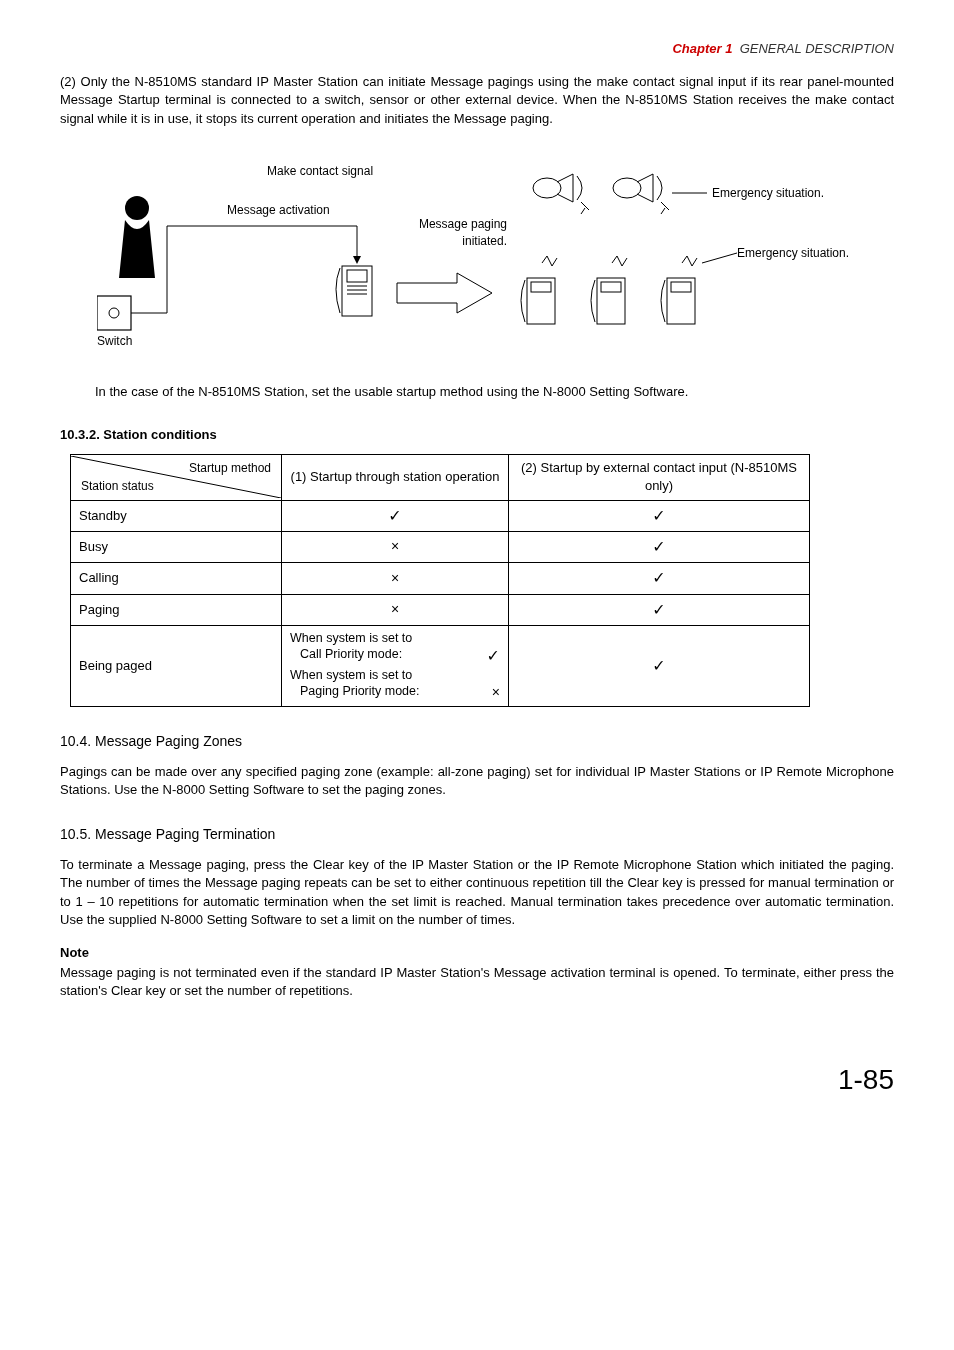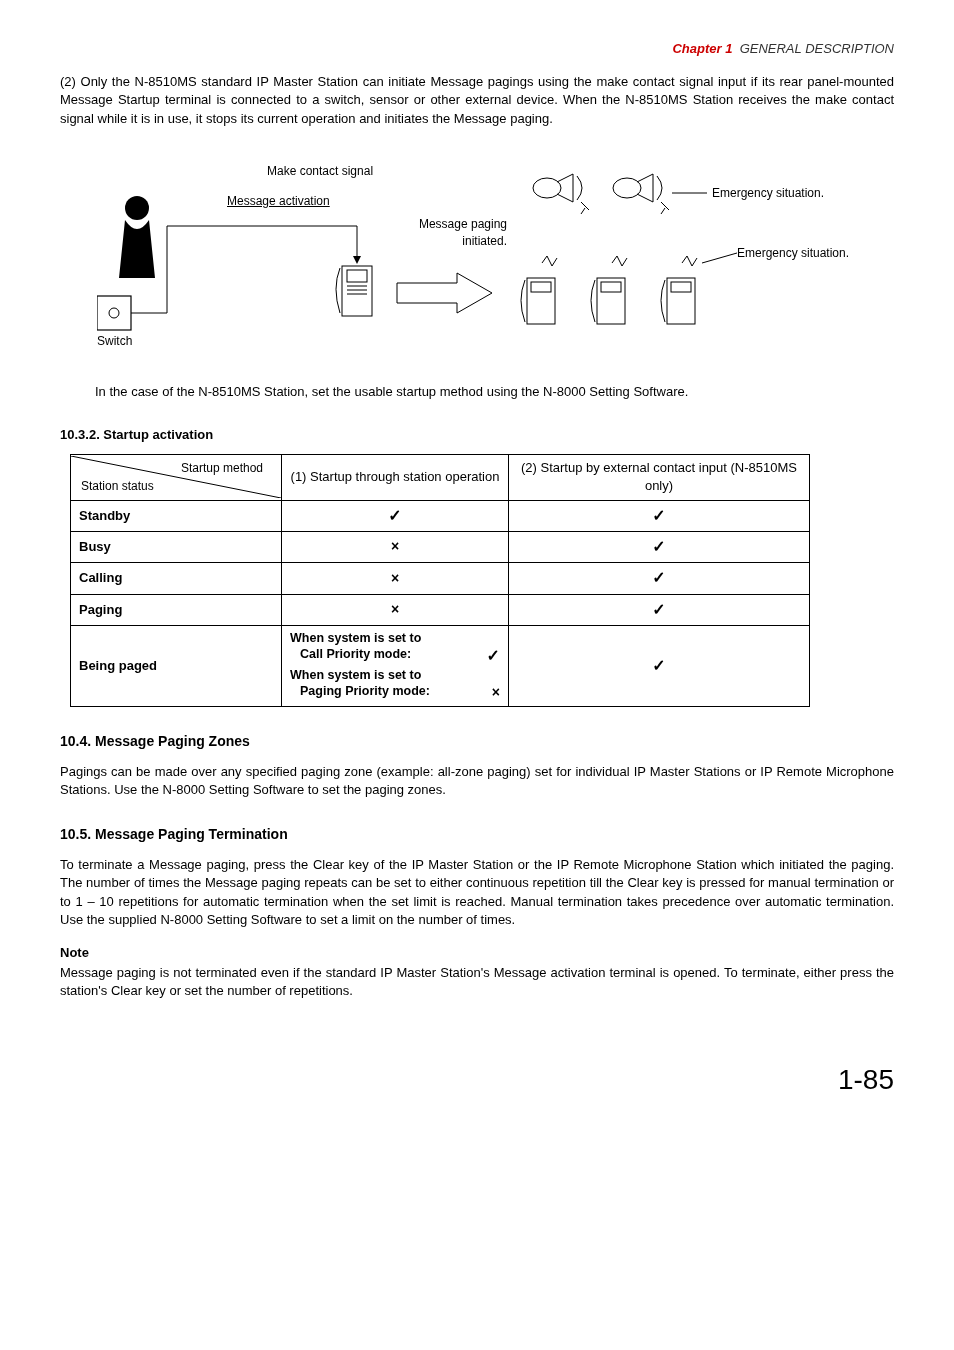--- a/index.html
+++ b/index.html
@@ -33,31 +33,30 @@
   table.startup {
     border-collapse: collapse;
     width: 740px;
     margin-left: 10px;
   }
   table.startup td, table.startup th {
     border: 1px solid #000;
     padding: 4px 8px;
     font-size: 13px;
     vertical-align: middle;
-    font-weight: bold;
   }
   table.startup th { font-weight: normal; text-align: center; }
   .diag-cell { position: relative; height: 42px; }
   .diag-cell svg { position: absolute; top:0; left:0; width:100%; height:100%; }
-  .diag-cell .sm { position:absolute; top:4px; right:18px; font-size:12px; }
+  .diag-cell .sm { position:absolute; top:4px; right:10px; font-size:12px; }
   .diag-cell .ss { position:absolute; bottom:4px; left:10px; font-size:12px; }
   .check::before { content: "✓"; font-size: 16px; }
   .cross::before { content: "×"; font-size: 14px; }
   .cell-center { text-align: center; }
-  .section-head { font-weight: bold; font-size: 14px; margin: 25px 0 12px 0; }
+  .section-head { font-weight: normal; font-size: 14px; margin: 25px 0 12px 0; }
   .note-head { font-weight: bold; margin-top: 10px; }
   .page-num { text-align: right; font-size: 28px; margin-top: 60px; }
   .inner-lines { line-height: 1.3; font-size: 12.5px; }
   .inner-lines .r { display:flex; justify-content:space-between; }
 </style>
 </head>
 <body>
 
 <div class="header-right">
   <span class="chapter">Chapter 1</span>
@@ -126,30 +125,30 @@
     </g>
 
     <path d="M445 115 L450 108 L455 118 L460 110" fill="none" stroke="#000"></path>
     <path d="M515 115 L520 108 L525 118 L530 110" fill="none" stroke="#000"></path>
     <path d="M585 115 L590 108 L595 118 L600 110" fill="none" stroke="#000"></path>
 
     <line x1="605" y1="115" x2="640" y2="105" stroke="#000"></line>
   </svg>
 
   <div class="diagram-label" style="left:170px; top:15px;">Make contact signal</div>
-  <div class="diagram-label" style="left:130px; top:45px;text-decoration:underline;">Message activation</div>
+  <div class="diagram-label" style="left:130px; top:54px;">Message activation</div>
   <div class="diagram-label" style="left:300px; top:68px; width:110px;">Message paging initiated.</div>
   <div class="diagram-label" style="left:615px; top:37px;">Emergency situation.</div>
   <div class="diagram-label" style="left:640px; top:97px;">Emergency situation.</div>
   <div class="diagram-label" style="left:0px; top:185px;">Switch</div>
 </div>
 
 <p class="body-text" style="text-align:left; margin-left:35px;">In the case of the N-8510MS Station, set the usable startup method using the N-8000 Setting Software.</p>
 
-<div class="section-sub">10.3.2. Startup activation</div>
+<div class="section-sub">10.3.2. Station conditions</div>
 
 <table class="startup">
   <tbody>
       <tr>
     <th style="width:210px; padding:0;">
       <div class="diag-cell">
         <svg>
               <line x1="0" y1="0" x2="100%" y2="100%" stroke="#000" stroke-width="1"></line>
             </svg>
         <span class="sm">Startup method</span>

